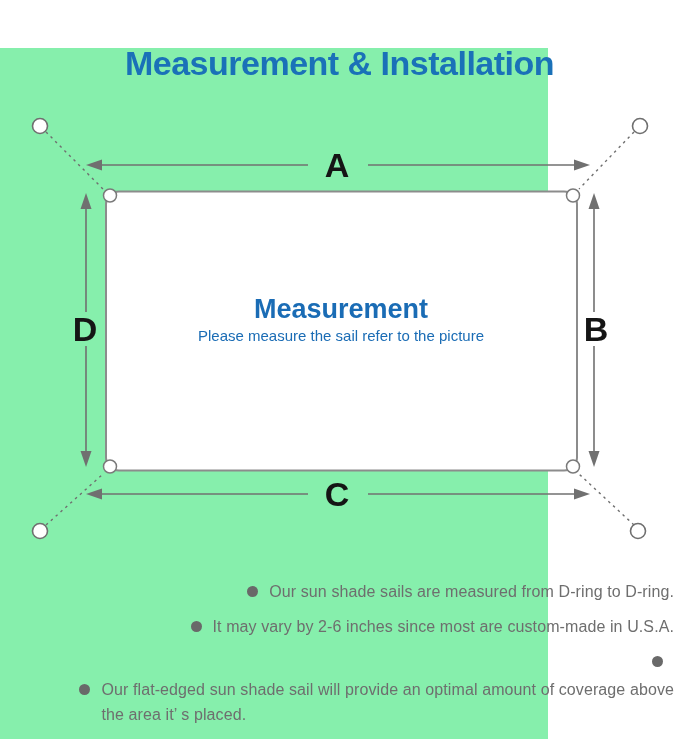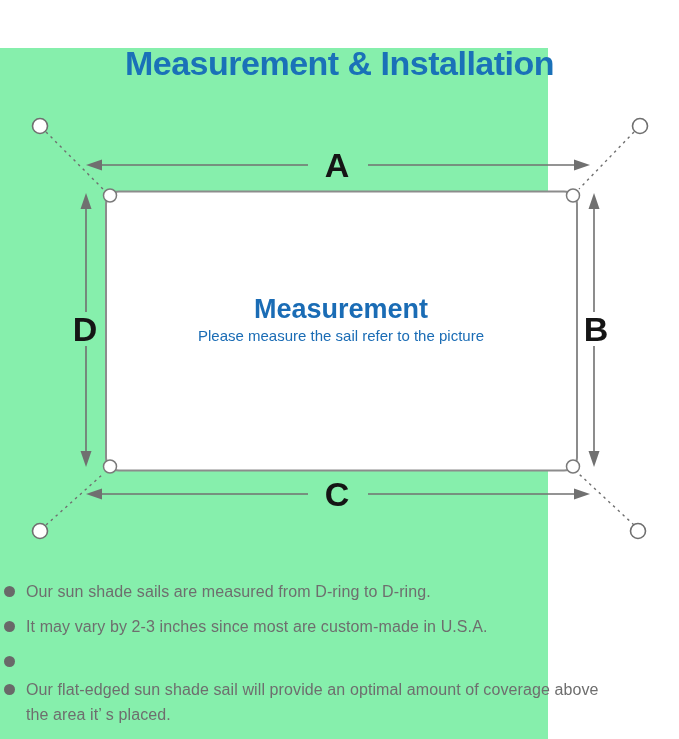--- a/index.html
+++ b/index.html
@@ -41,20 +41,21 @@
     left: 4px;
     width: 670px;
     list-style: none;
     margin: 0;
     padding: 0;
   }
   .note-item {
     display: flex;
     align-items: flex-start;
     margin-bottom: 10px;
+    justify-content: flex-end;
   }
   .note-bullet {
     flex: 0 0 auto;
     width: 11px;
     height: 11px;
     border-radius: 50%;
     background: #696969;
     margin-top: 7px;
     margin-right: 11px;
   }
@@ -145,21 +146,21 @@
     <text x="341" y="293" text-anchor="middle" class="center-subtitle">Please measure the sail refer to the picture</text>
   </svg>
 
   <ul class="notes">
     <li class="note-item">
       <span class="note-bullet"></span>
       <span class="note-text">Our sun shade sails are measured from D-ring to D-ring.</span>
     </li>
     <li class="note-item">
       <span class="note-bullet"></span>
-      <span class="note-text">It may vary by 2-3 inches since most are custom-made in U.S.A.</span>
+      <span class="note-text">It may vary by 2-6 inches since most are custom-made in U.S.A.</span>
     </li>
     <li class="note-item">
       <span class="note-bullet"></span>
     </li>
     <li class="note-item">
       <span class="note-bullet"></span>
       <span class="note-text">Our flat-edged sun shade sail will provide an optimal amount of coverage above
 the area it’ s placed.</span>
     </li>
   </ul>

